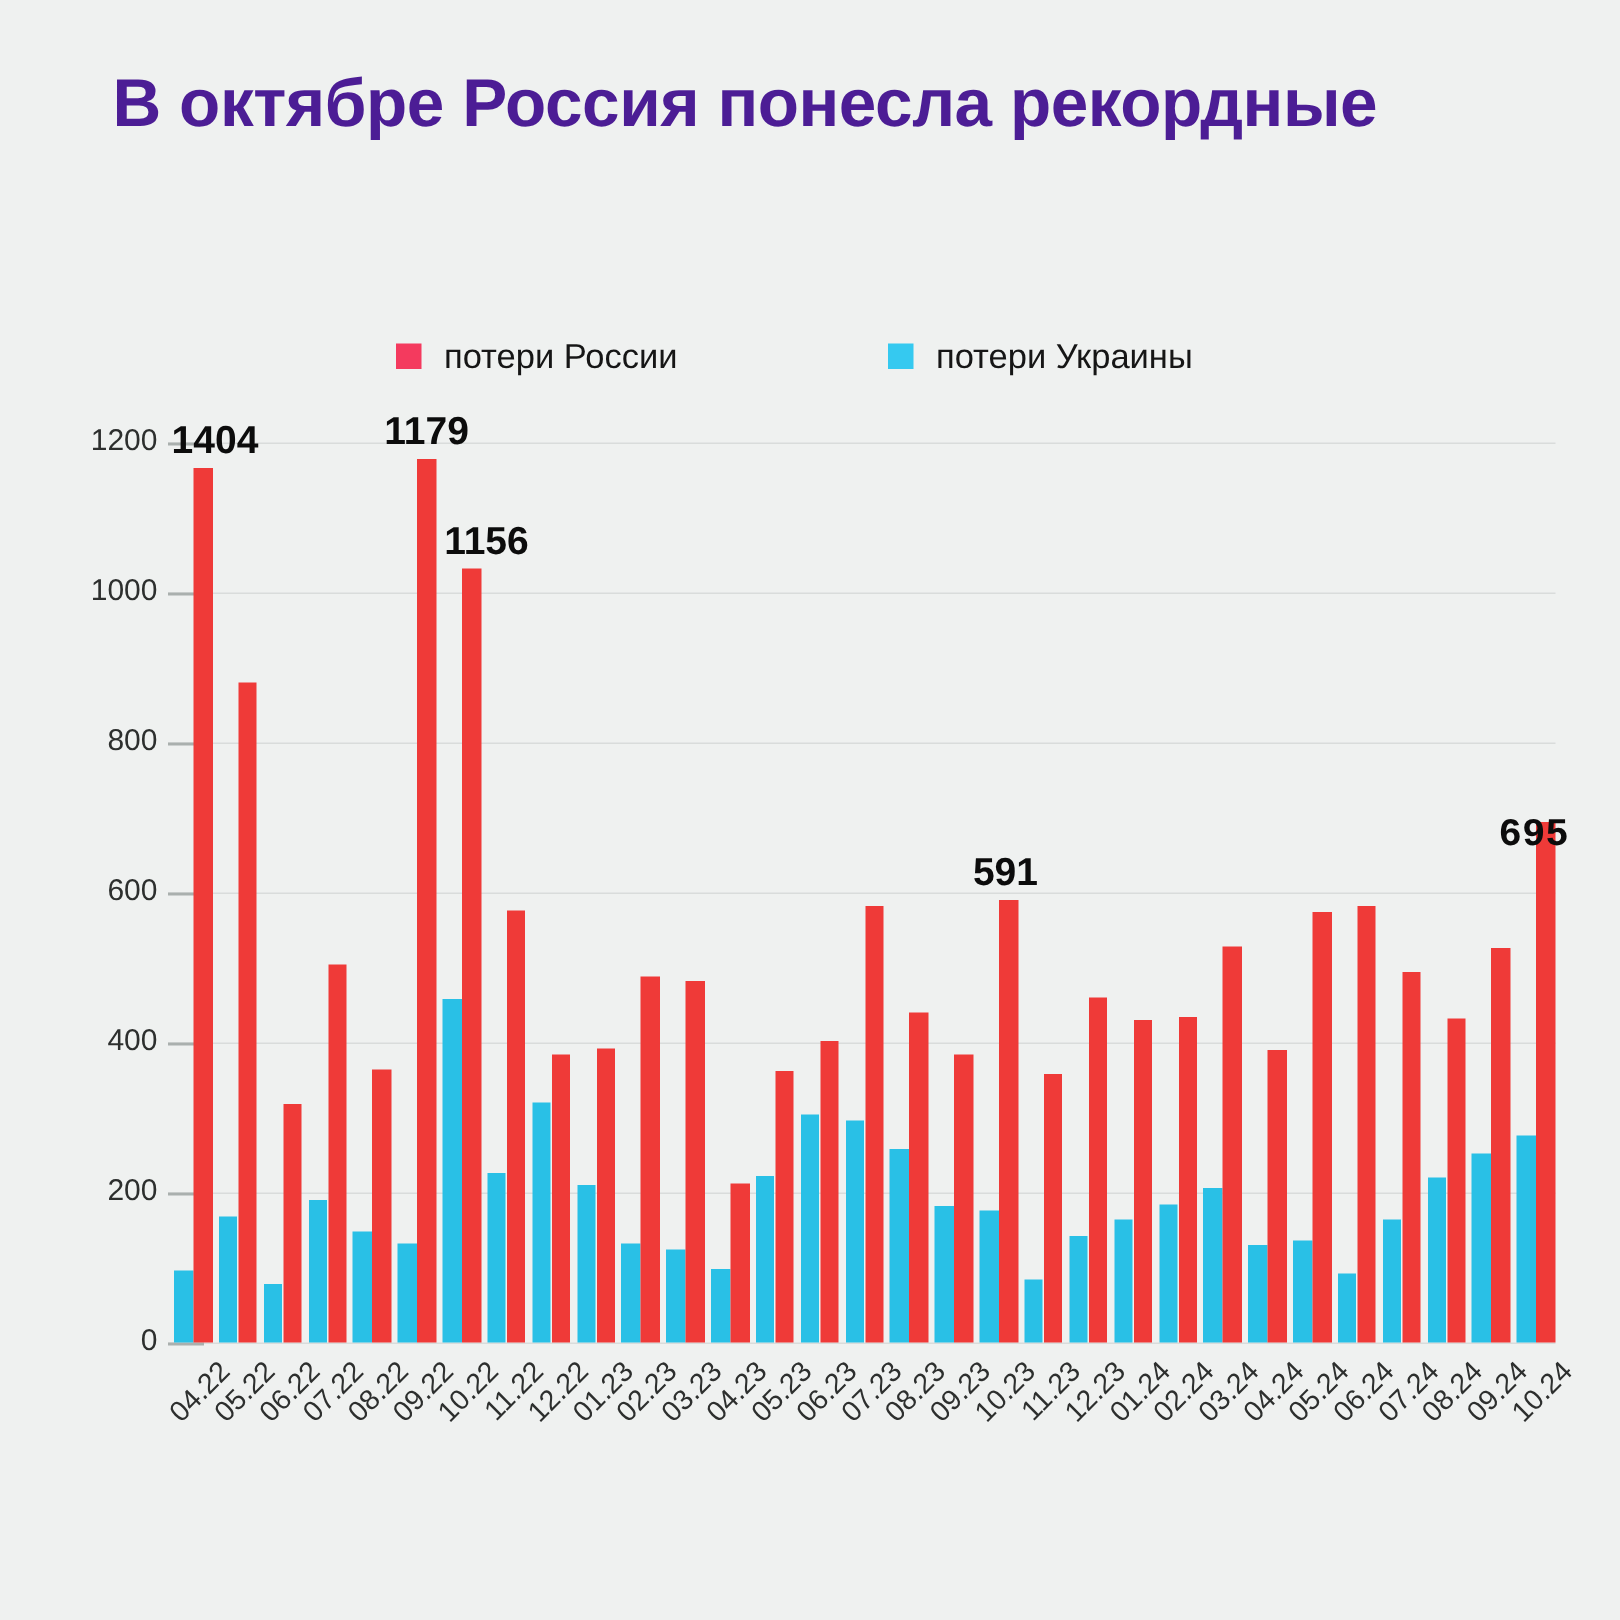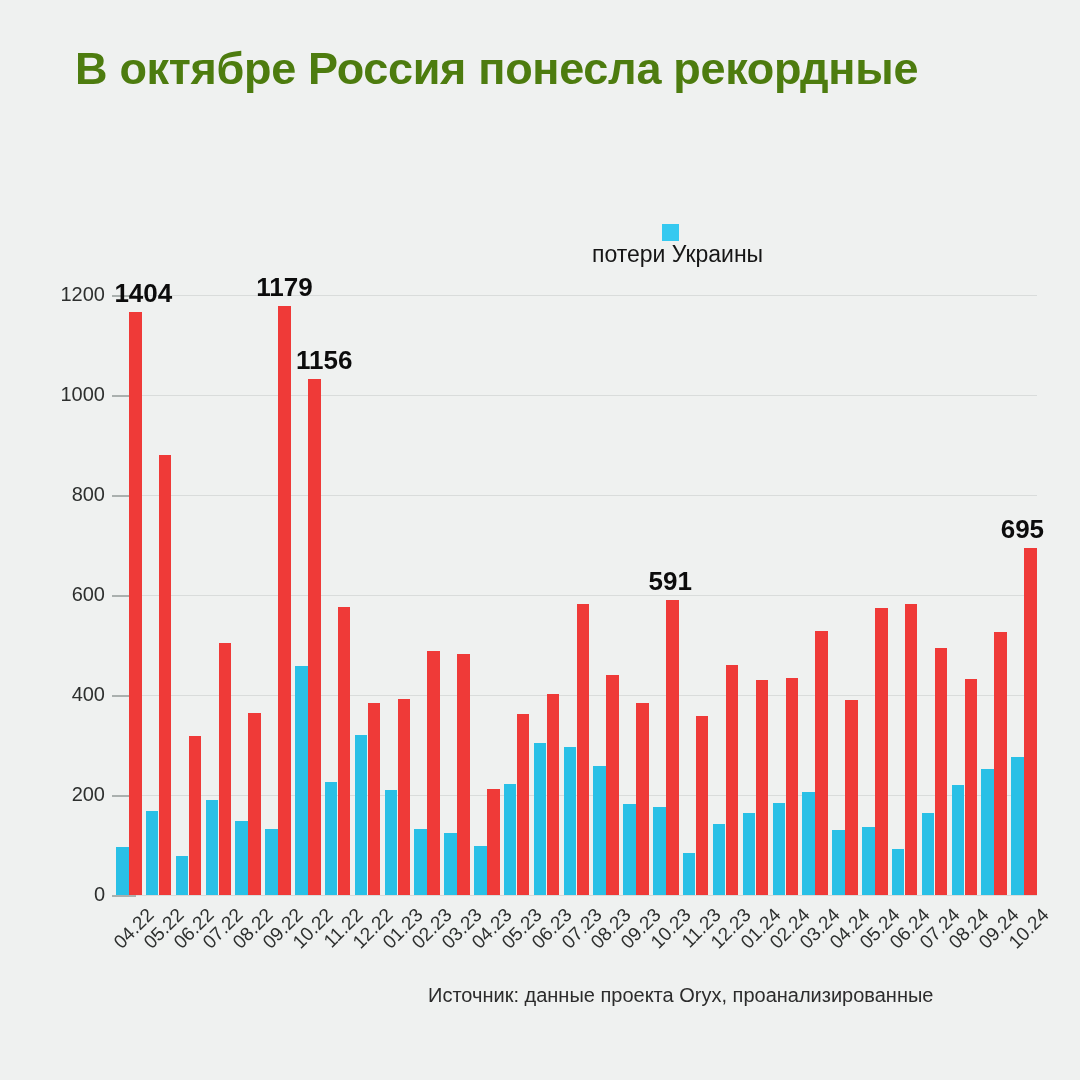--- a/index.html
+++ b/index.html
@@ -1,25 +1,25 @@
 <!DOCTYPE html>
 <html><head>
 <meta charset="utf-8">
 <style>
   html,body{margin:0;padding:0;}
   body{font-family:"Liberation Sans", sans-serif; background:#eff1f0;}
   .canvas{position:relative;width:1080px;height:1080px;background:#eff1f0;overflow:hidden;}
 
   .title{position:absolute;left:75px;top:40px;width:950px;font-size:45px;line-height:1.27;
-         font-weight:800;color:#4d7c0f;letter-spacing:-0.3px;}
+         font-weight:800;color:#4c1d95;letter-spacing:-0.3px;}
 
   .legend-item{position:absolute;display:flex;align-items:center;font-size:23px;color:#161616;}
   .legend-swatch{width:17px;height:17px;margin-right:15px;flex:0 0 auto;}
   .legend-russia{left:264px;top:224px;}
-  .legend-ukraine{left:592px;top:224px;flex-direction:column;}
+  .legend-ukraine{left:592px;top:224px;}
 
   .chart{position:absolute;left:0;top:0;width:1080px;height:1080px;}
   .gridline{position:absolute;height:1px;background:#d9dcdb;}
   .tick{position:absolute;height:2px;background:#aab0ae;}
   .ytick-label{position:absolute;width:72px;text-align:right;font-size:20px;color:#2d2f2e;}
   .bar{position:absolute;}
   .annotation{position:absolute;transform:translateX(-50%);font-size:26px;font-weight:800;
               color:#0c0c0c;white-space:nowrap;}
   .xlabel{position:absolute;width:62px;text-align:right;font-size:19px;color:#2d2f2e;
           transform:rotate(-45deg);transform-origin:100% 0;white-space:nowrap;}
@@ -32,20 +32,24 @@
 </style>
 </head>
 <body>
 
 <div class="canvas">
 
   <div class="title">
     <div>В октябре Россия понесла рекордные</div>
   </div>
 
+  <div class="legend-item legend-russia">
+    <span class="legend-swatch" id="swatch-russia" style="background: rgb(244, 58, 94);"></span>
+    <span>потери России</span>
+  </div>
   <div class="legend-item legend-ukraine">
     <span class="legend-swatch" id="swatch-ukraine" style="background: rgb(53, 201, 240);"></span>
     <span>потери Украины</span>
   </div>
 
   <div class="chart" id="chart">
       <div class="gridline" style="left: 112px; top: 895px; width: 925px;"></div>
       <div class="tick" style="left: 112px; top: 894.5px; width: 24px;"></div>
       <div class="ytick-label" style="left: 33px; top: 883px;">0</div>
       <div class="gridline" style="left: 112px; top: 795px; width: 925px;"></div>
@@ -156,20 +160,19 @@
       <div class="bar" style="left: 981.3px; top: 768.5px; width: 12.5px; height: 126.5px; background: rgb(41, 192, 230);"></div>
       <div class="bar" style="left: 994.3px; top: 631.5px; width: 12.5px; height: 263.5px; background: rgb(239, 58, 56);"></div>
       <div class="xlabel" style="left: 946.2px; top: 904px;">09.24</div>
       <div class="bar" style="left: 1011.2px; top: 756.5px; width: 12.5px; height: 138.5px; background: rgb(41, 192, 230);"></div>
       <div class="bar" style="left: 1024.2px; top: 547.5px; width: 12.5px; height: 347.5px; background: rgb(239, 58, 56);"></div>
       <div class="xlabel" style="left: 976.1px; top: 904px;">10.24</div>
       <div class="annotation" style="left: 143.3px; top: 278px;">1404</div>
       <div class="annotation" style="left: 284.4px; top: 271.5px;">1179</div>
       <div class="annotation" style="left: 324.3px; top: 345px;">1156</div>
       <div class="annotation" style="left: 670.3px; top: 565.5px;">591</div>
-      <div class="annotation" style="left: 1022.4px; top: 514px;">695</div>
+      <div class="annotation" style="left: 1022.4px; top: 541px; font-family: Liberation Mono, monospace;">695</div>
     </div>
 
   <div class="source">
-    <div>Источник: данные проекта Oryx, проанализированные</div>
   </div>
 
 </div>
 
 </body></html>

